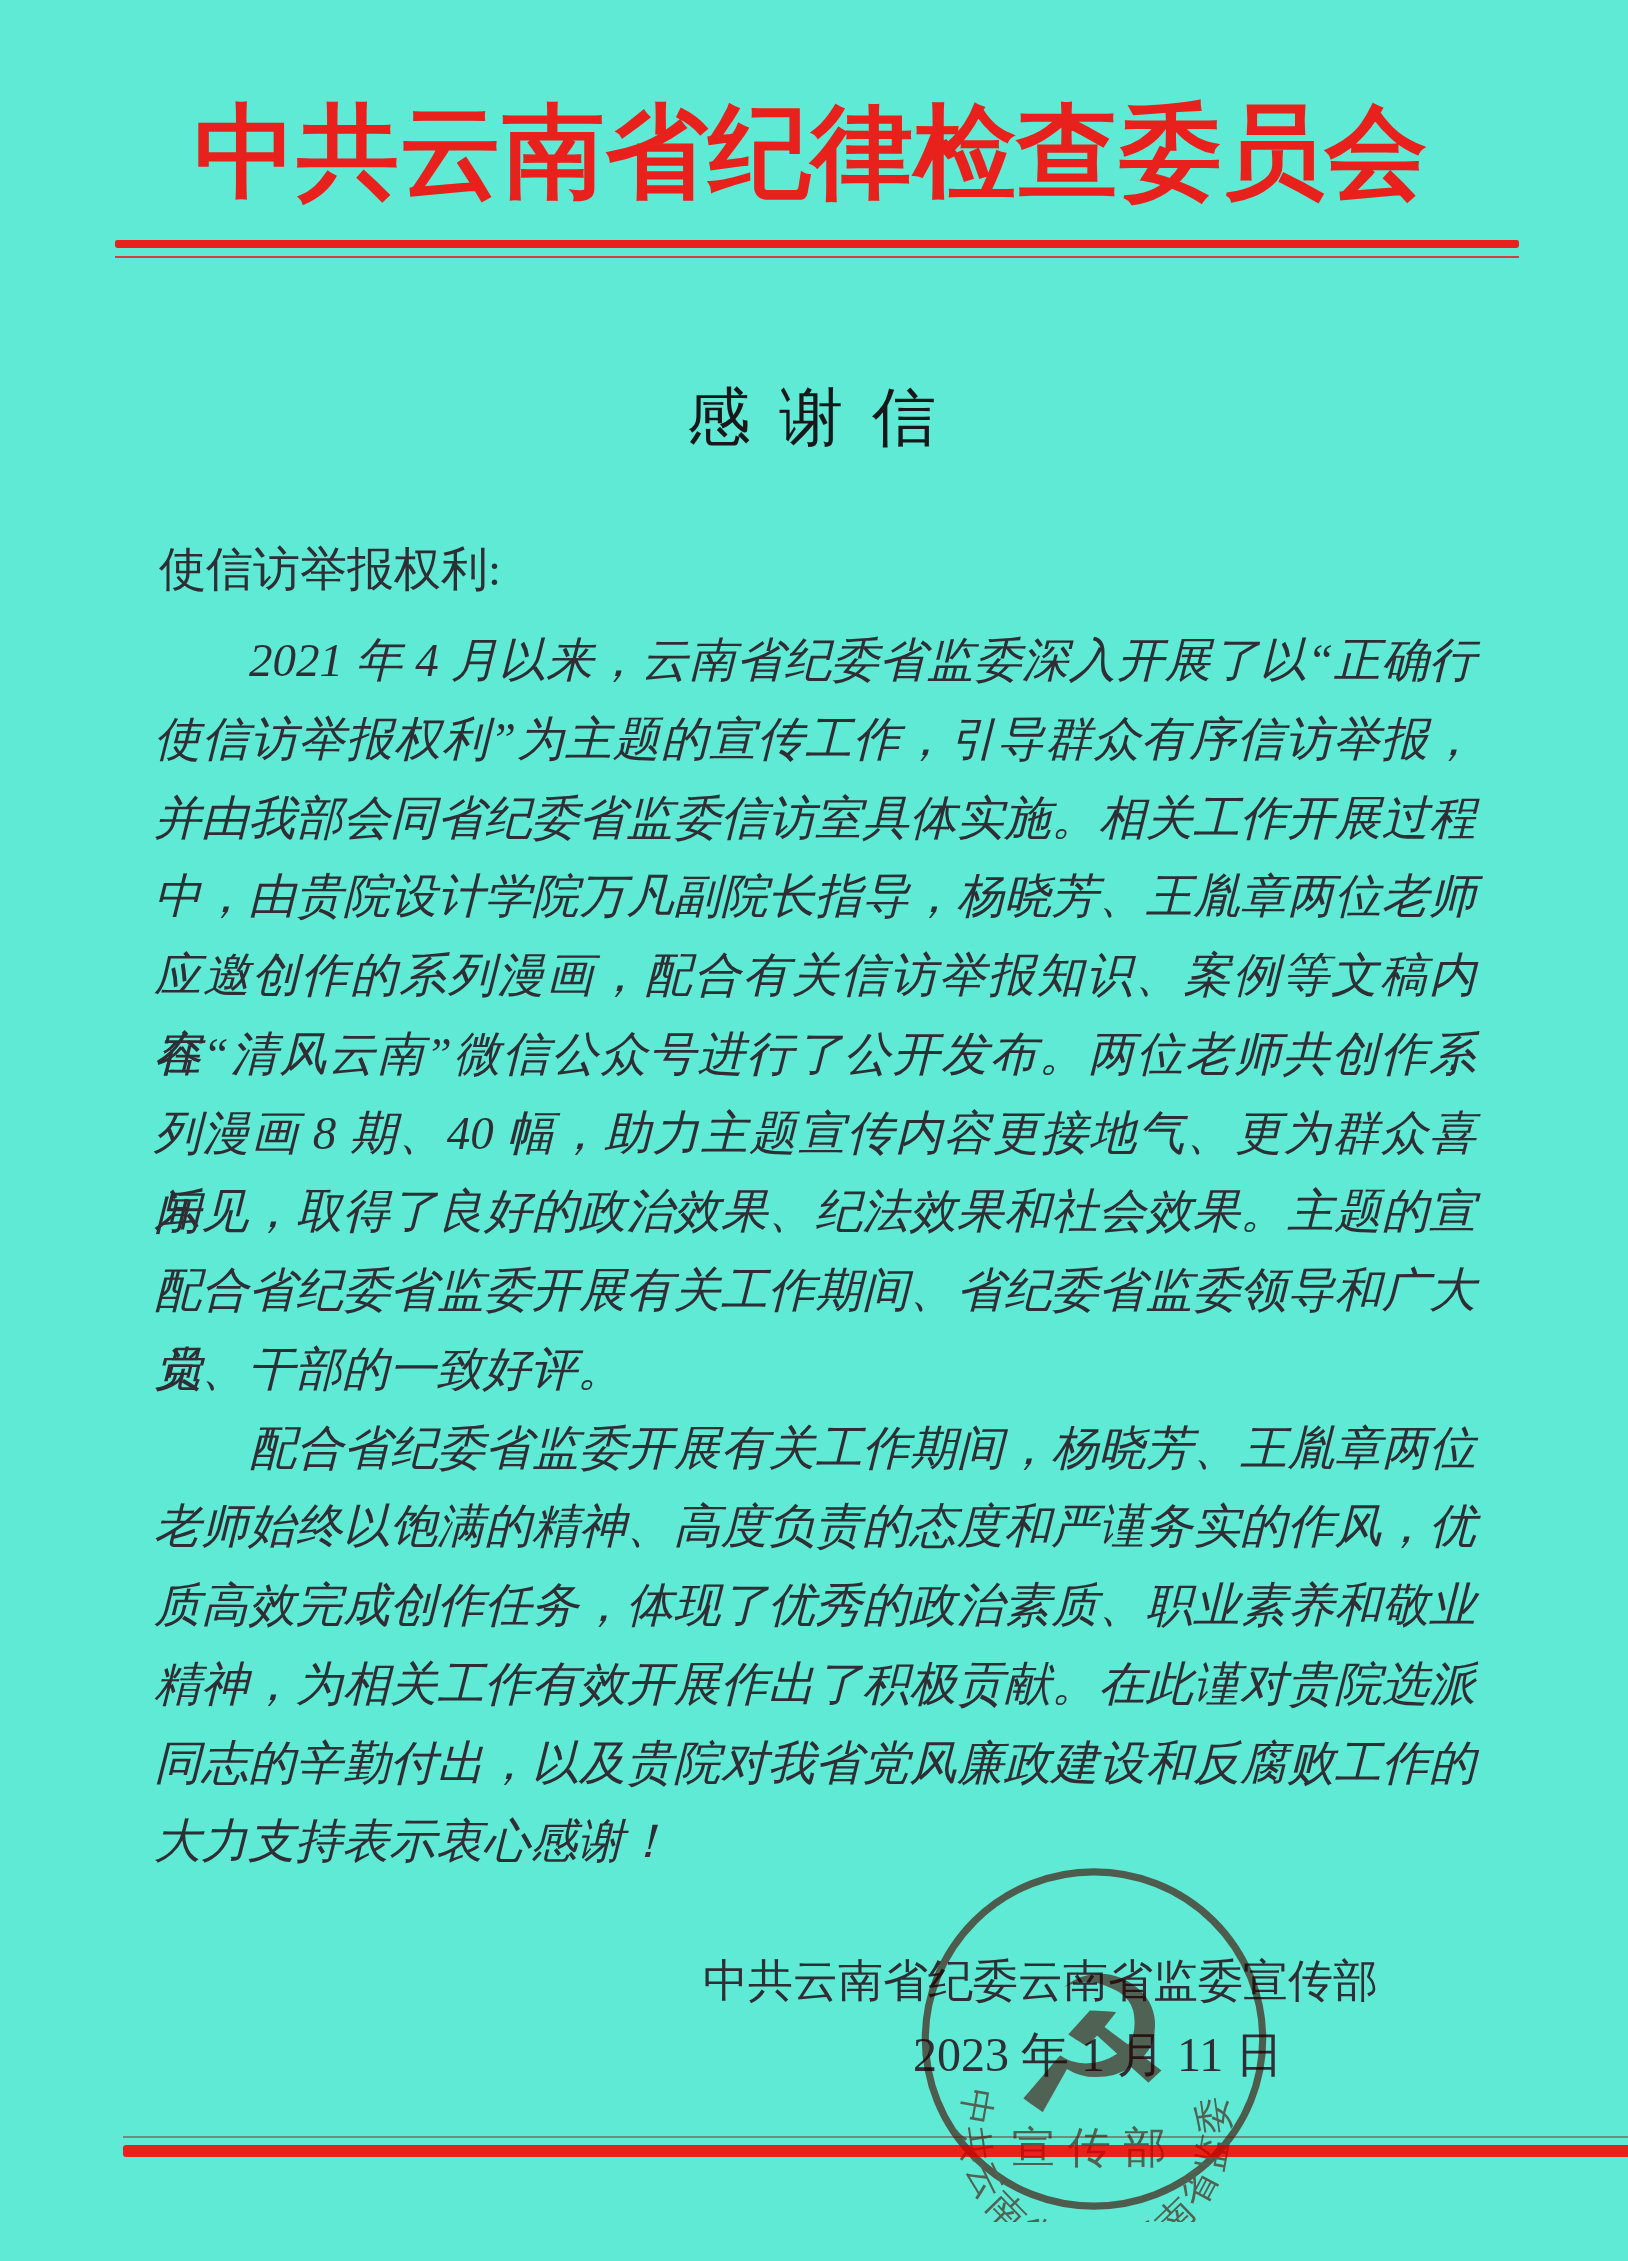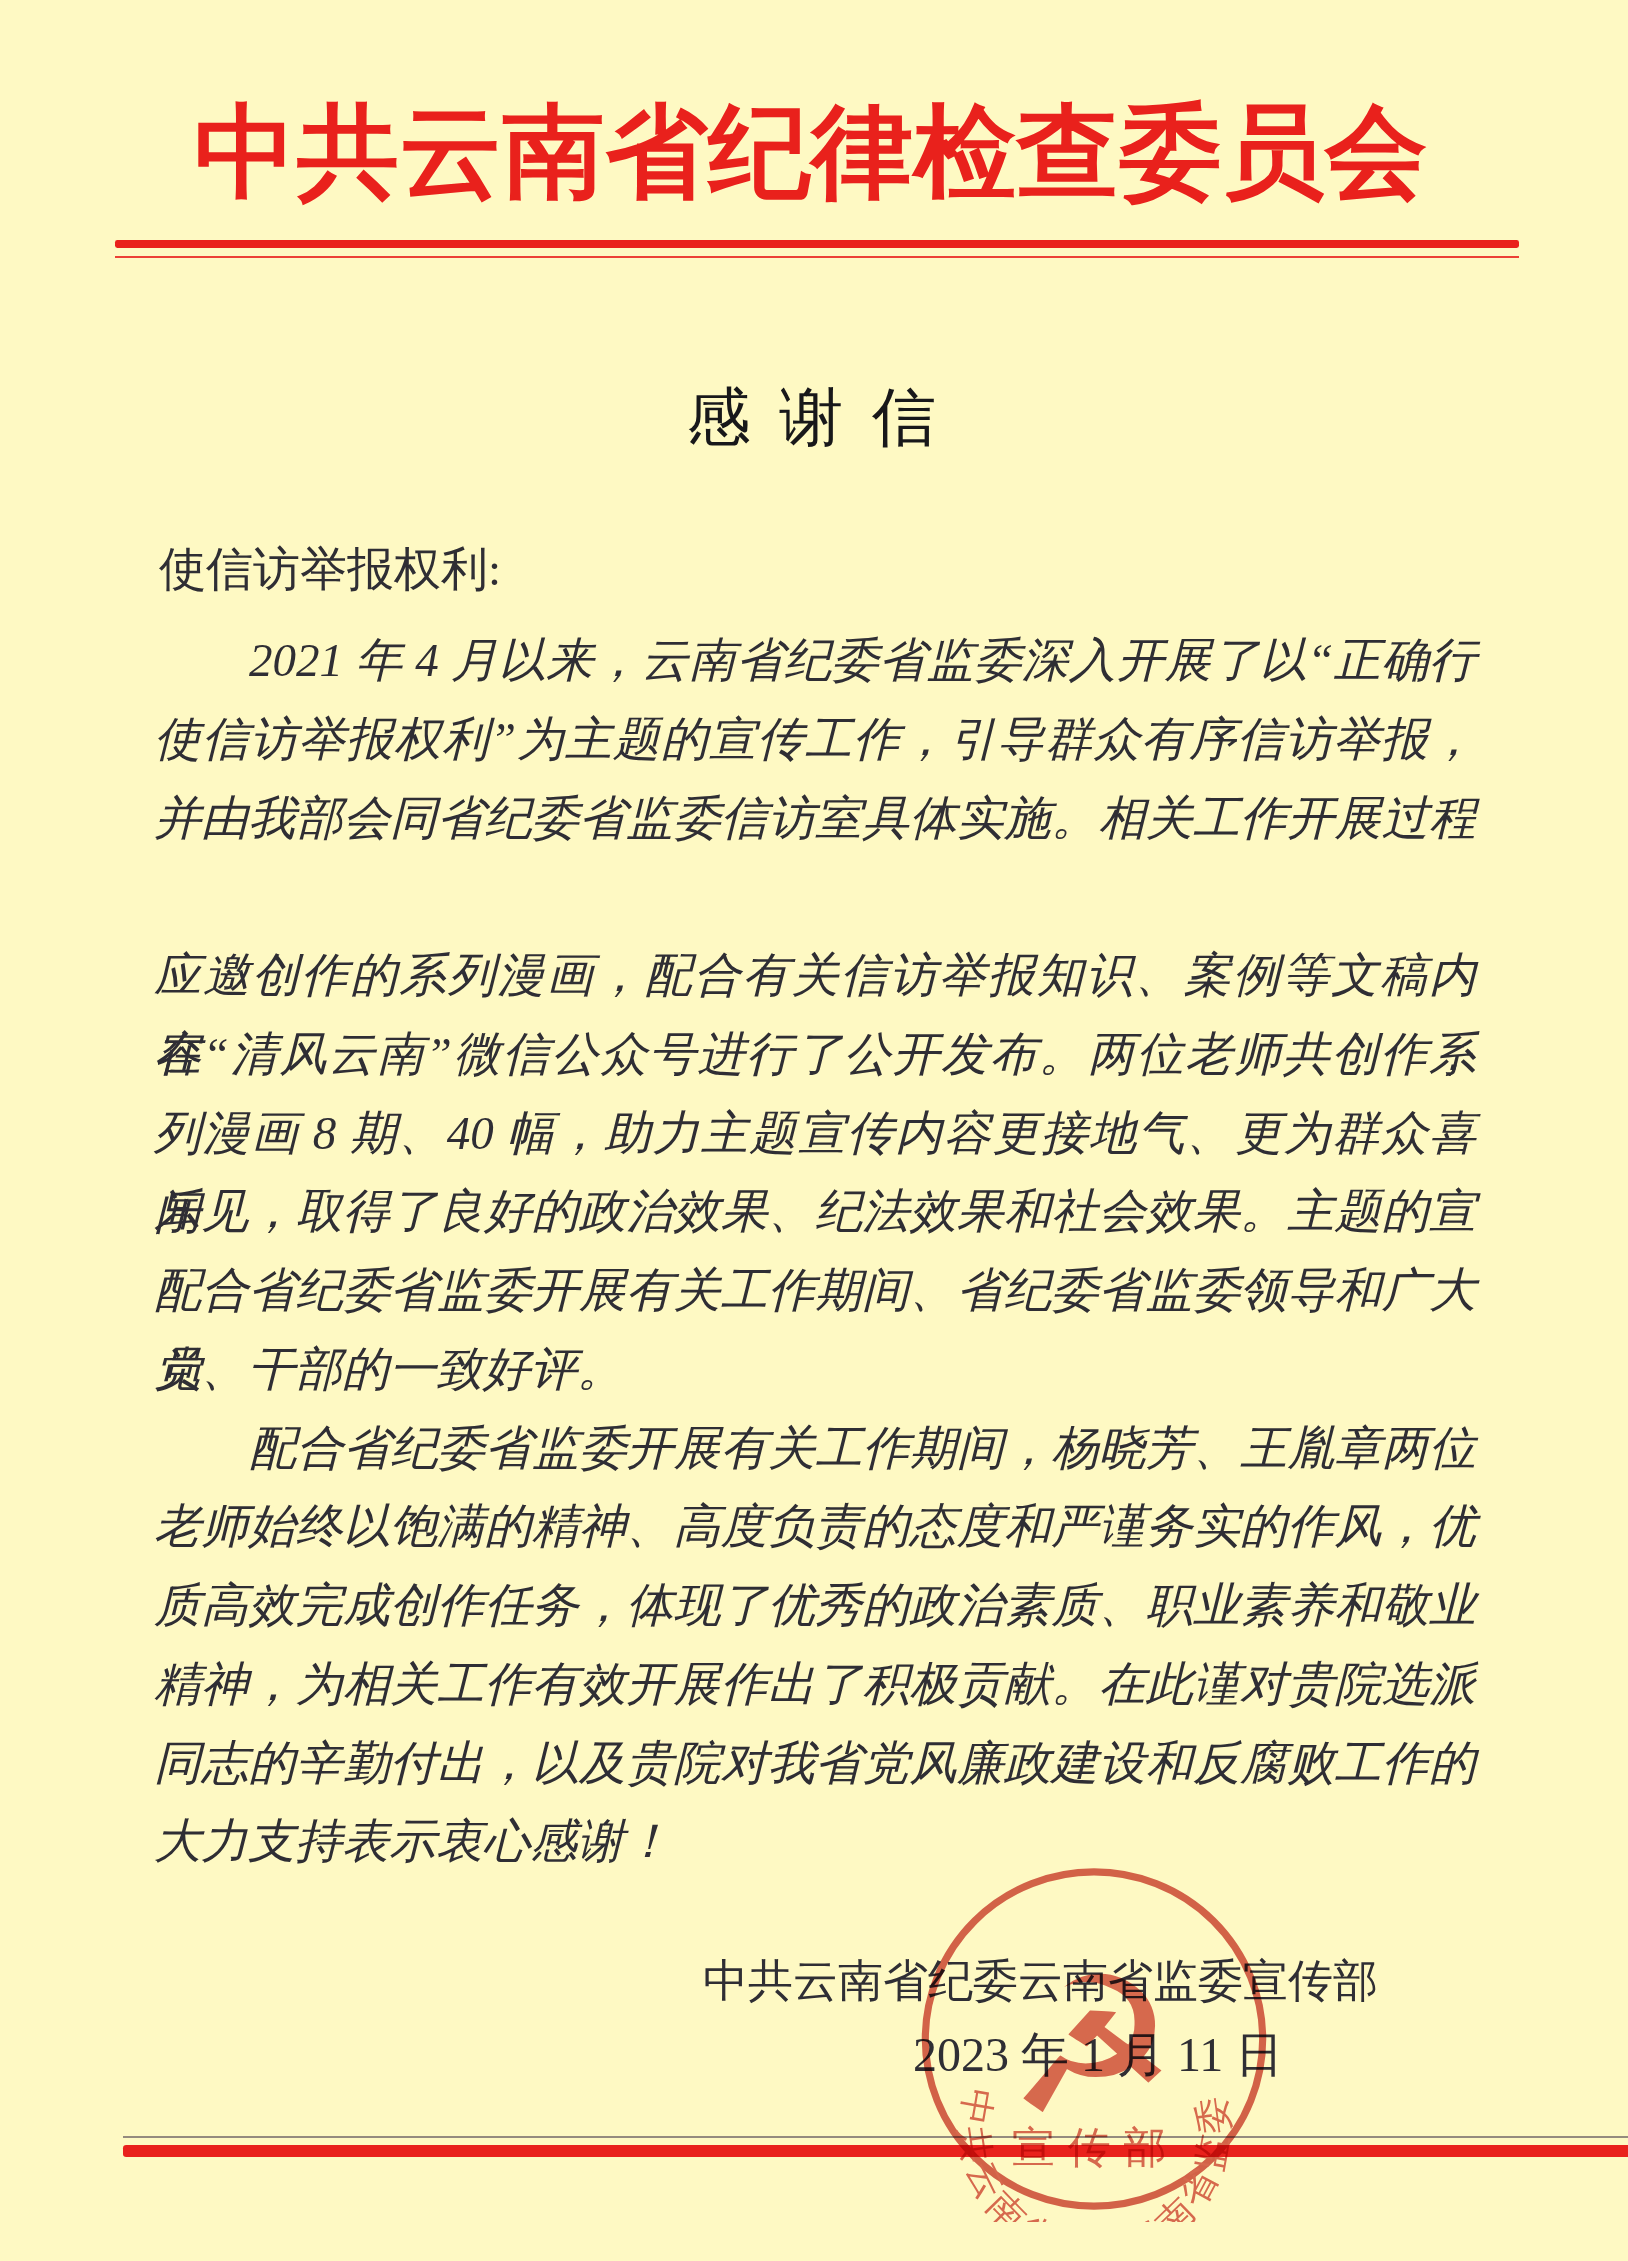--- a/index.html
+++ b/index.html
@@ -1,20 +1,20 @@
 <!DOCTYPE html>
 <html style="font-size:12.7px"><head>
 <meta charset="utf-8">
 <style>
   html,body{margin:0;padding:0;background:#e8e8e8;}
   .page{
     position:relative;
     width:1629px;height:2261px;
     margin:0 auto;
-    background:#fef9c3;
+    background:#5eead4;
     overflow:hidden;
     font-family:"Liberation Serif","DejaVu Serif",serif;
   }
   
   .letterhead{
     position:absolute;top:92px;left:119px;width:1384px;
     text-align:center;
     font-size:102px;line-height:1.2;font-weight:700;
     color:#e9211c;
     letter-spacing:0.8px;
@@ -96,20 +96,21 @@
   <div class="rule-thick"></div>
   <div class="rule-thin"></div>
 
   <div class="title">感 谢 信</div>
 
   <div class="salutation">使信访举报权利:</div>
 
   <div class="line full indent" style="top:621px">2021 年 4 月以来，云南省纪委省监委深入开展了以“正确行</div>
   <div class="line full" style="top:700px">使信访举报权利”为主题的宣传工作，引导群众有序信访举报，</div>
   <div class="line full" style="top:779px">并由我部会同省纪委省监委信访室具体实施。相关工作开展过程</div>
+  <div class="line full" style="top:857px">中，由贵院设计学院万凡副院长指导，杨晓芳、王胤章两位老师</div>
   <div class="line full" style="top:936px">应邀创作的系列漫画，配合有关信访举报知识、案例等文稿内容，</div>
   <div class="line full" style="top:1015px">在“清风云南”微信公众号进行了公开发布。两位老师共创作系</div>
   <div class="line full" style="top:1094px">列漫画 8 期、40 幅，助力主题宣传内容更接地气、更为群众喜闻</div>
   <div class="line full" style="top:1172px">乐见，取得了良好的政治效果、纪法效果和社会效果。主题的宣</div>
   <div class="line full" style="top:1251px">配合省纪委省监委开展有关工作期间、省纪委省监委领导和广大党</div>
   <div class="line" style="top:1330px">员、干部的一致好评。</div>
   <div class="line full indent" style="top:1409px">配合省纪委省监委开展有关工作期间，杨晓芳、王胤章两位</div>
   <div class="line full" style="top:1487px">老师始终以饱满的精神、高度负责的态度和严谨务实的作风，优</div>
   <div class="line full" style="top:1566px">质高效完成创作任务，体现了优秀的政治素质、职业素养和敬业</div>
   <div class="line full" style="top:1645px">精神，为相关工作有效开展作出了积极贡献。在此谨对贵院选派</div>

